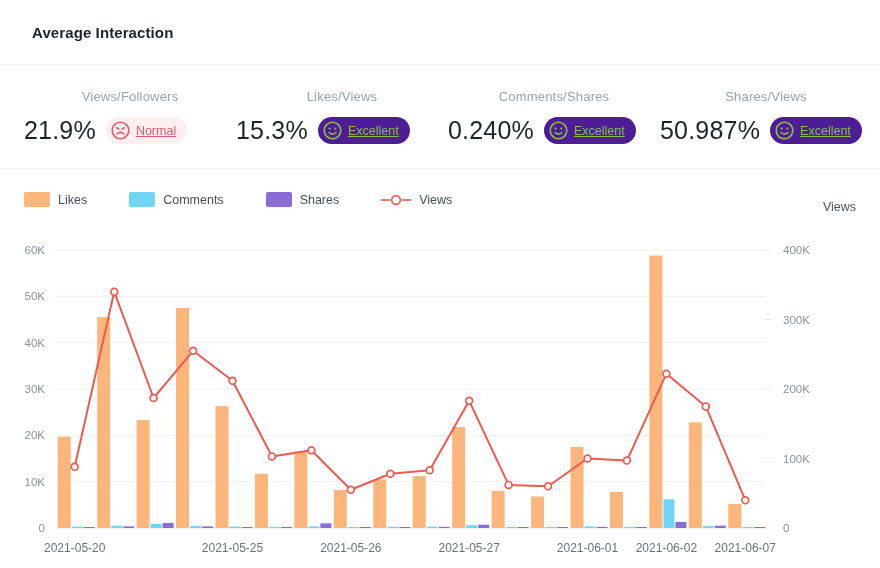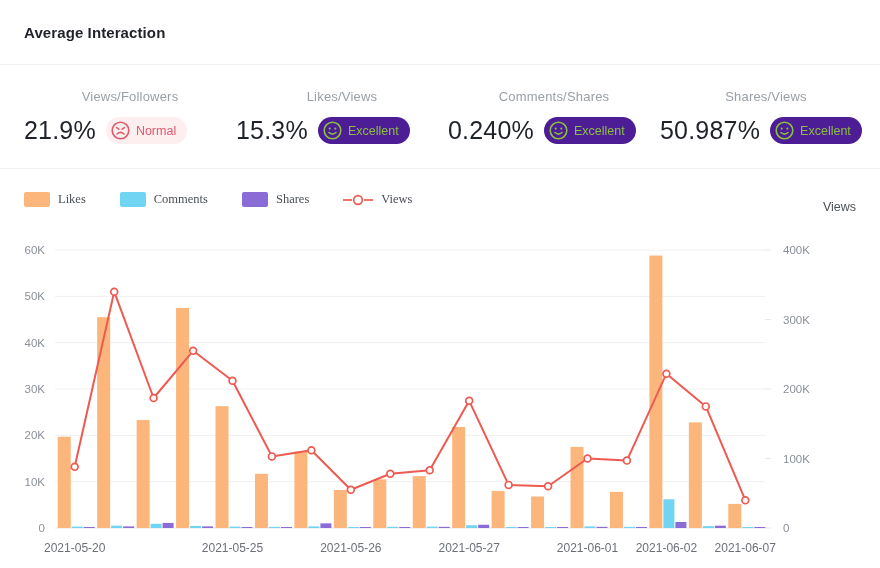--- a/index.html
+++ b/index.html
@@ -11,21 +11,21 @@
     font-family: "Liberation Sans", "DejaVu Sans", sans-serif;
     color: #1f2329;
     overflow: hidden;
   }
   .card { width: 880px; height: 568px; background: #fff; position: relative; }
 
   
   .card-header {
     height: 65px;
     display: flex; align-items: center;
-    padding: 0 24px;
+    padding: 0 32px;
     border-bottom: 1px solid #eef0f2;
   }
   .card-title {
     font-size: 15px;
     font-weight: bold;
     color: #1f2329;
     letter-spacing: .1px;
   }
 
   
@@ -51,33 +51,33 @@
     letter-spacing: .2px;
     white-space: nowrap;
   }
   .badge {
     display: inline-flex; align-items: center; gap: 6px;
     height: 27px;
     padding: 0 11px 0 5px;
     border-radius: 14px;
     font-size: 12.5px;
     white-space: nowrap;
+    text-decoration: underline;
   }
   .badge.normal { background: #fdeef0; color: #e05a6b; }
   .badge.excellent { background: #4c1d95; color: #8cbf3f; }
   .face { width: 19px; height: 19px; display: block; }
 
   
   .legend {
     position: absolute;
     left: 24px; top: 192px;
-    display: flex; align-items: center; gap: 0;
+    display: flex; align-items: center; gap: 8px;
     font-size: 12.5px;
     color: #4a4f55;
-    font-family: Liberation Serif, serif;
   }
   .legend-item { display: flex; align-items: center; gap: 8px; margin-right: 34px; }
   .legend-swatch { width: 26px; height: 15px; border-radius: 2px; display: block; }
   .legend-line { width: 30px; height: 14px; display: block; }
   .legend-label { color: #4a4f55; }
 
   .views-axis-title {
     position: absolute;
     right: 24px; top: 200px;
     font-size: 12.5px;

